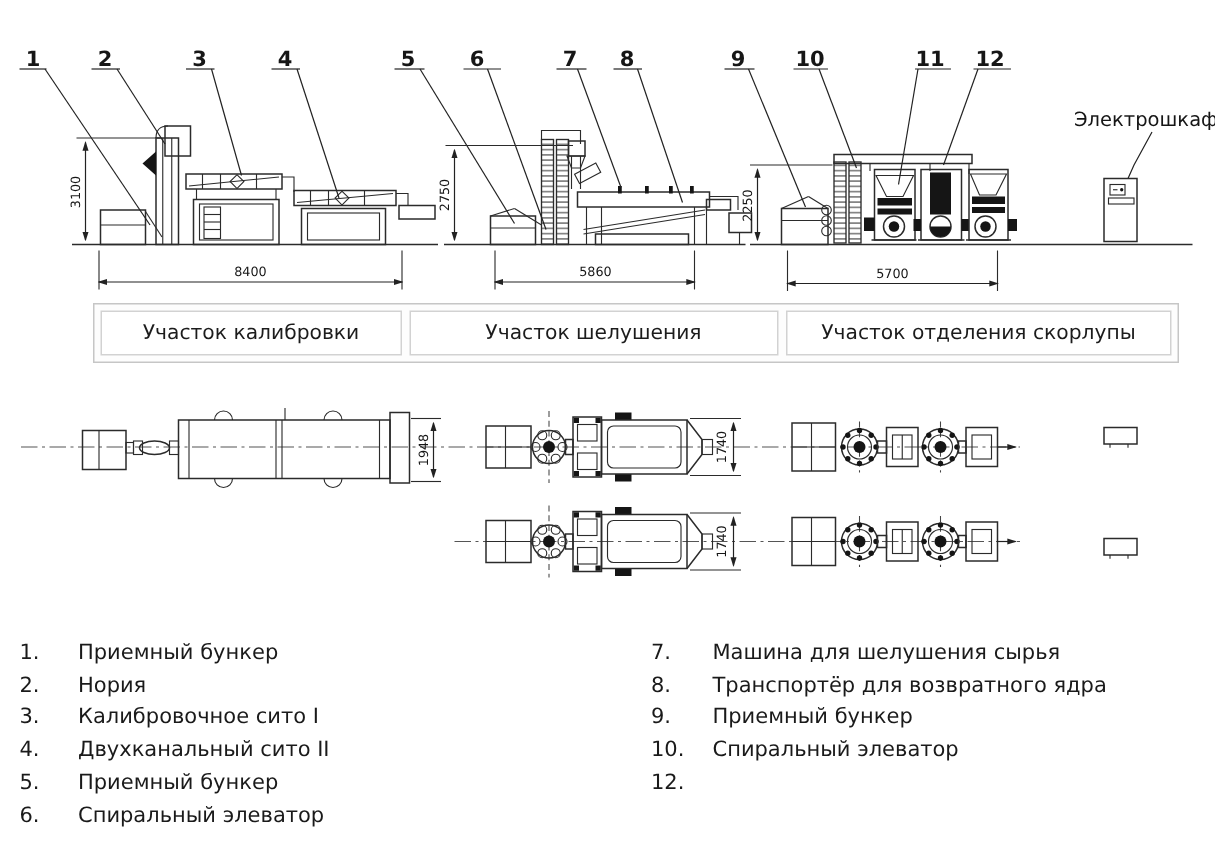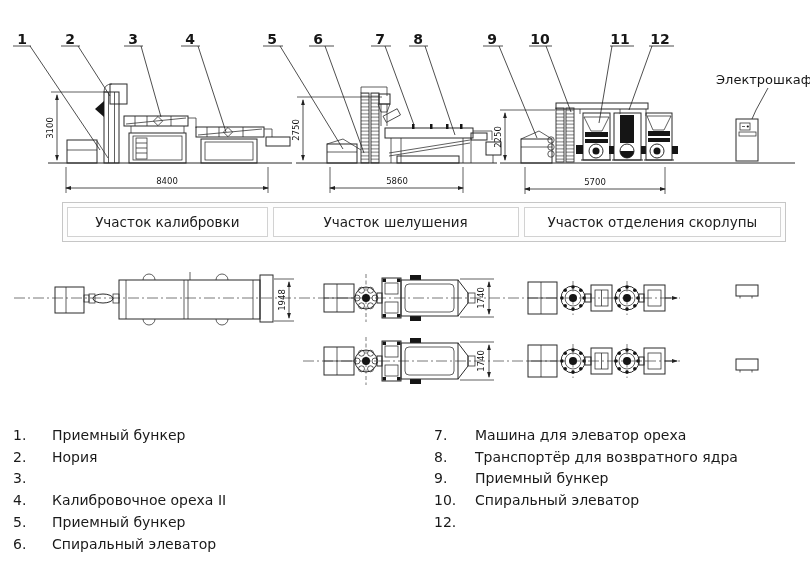--- a/index.html
+++ b/index.html
@@ -411,38 +411,39 @@
   <div class="lrow">
         <span class="lnum">1.</span>
         <span>Приемный бункер</span>
       </div>
   <div class="lrow">
         <span class="lnum">2.</span>
         <span>Нория</span>
       </div>
   <div class="lrow">
         <span class="lnum">3.</span>
+        <span>Калибровочное сито I</span>
       </div>
   <div class="lrow">
         <span class="lnum">4.</span>
-        <span>Калибровочное ореха II</span>
+        <span>Двухканальный сито II</span>
       </div>
   <div class="lrow">
         <span class="lnum">5.</span>
         <span>Приемный бункер</span>
       </div>
   <div class="lrow">
         <span class="lnum">6.</span>
         <span>Спиральный элеватор</span>
       </div>
 </div>
 <div class="legend lg-right">
   <div class="lrow">
         <span class="lnum">7.</span>
-        <span>Машина для элеватор ореха</span>
+        <span>Машина для шелушения сырья</span>
       </div>
   <div class="lrow">
         <span class="lnum">8.</span>
         <span>Транспортёр для возвратного ядра</span>
       </div>
   <div class="lrow">
         <span class="lnum">9.</span>
         <span>Приемный бункер</span>
       </div>
   <div class="lrow">

